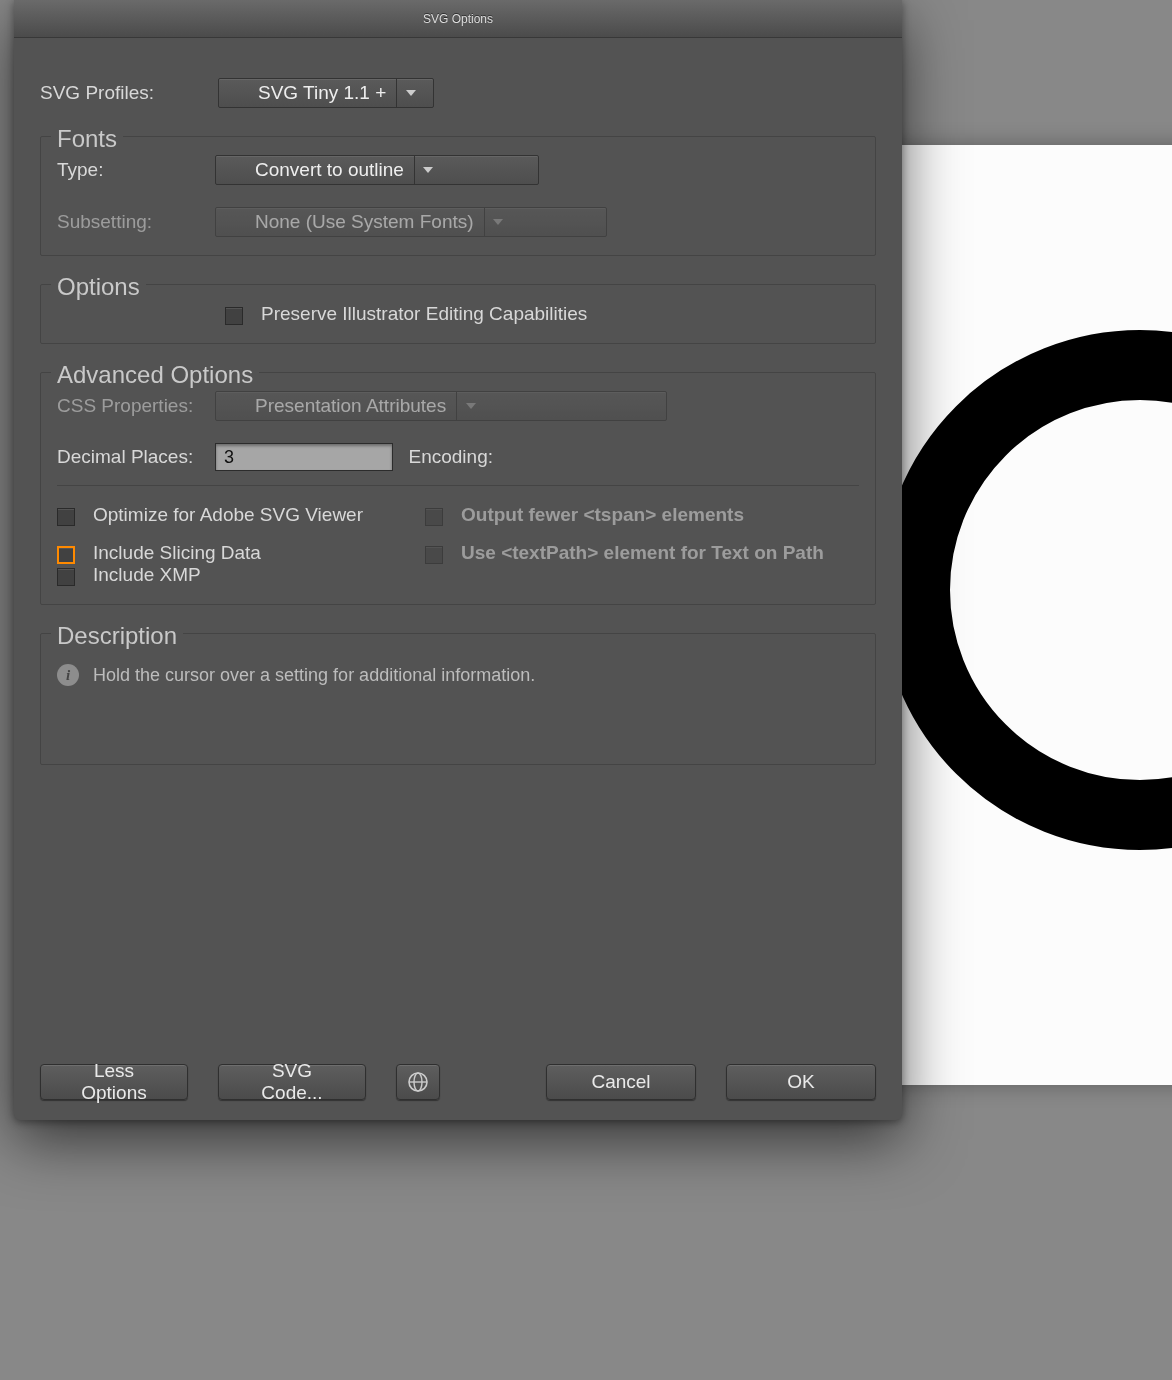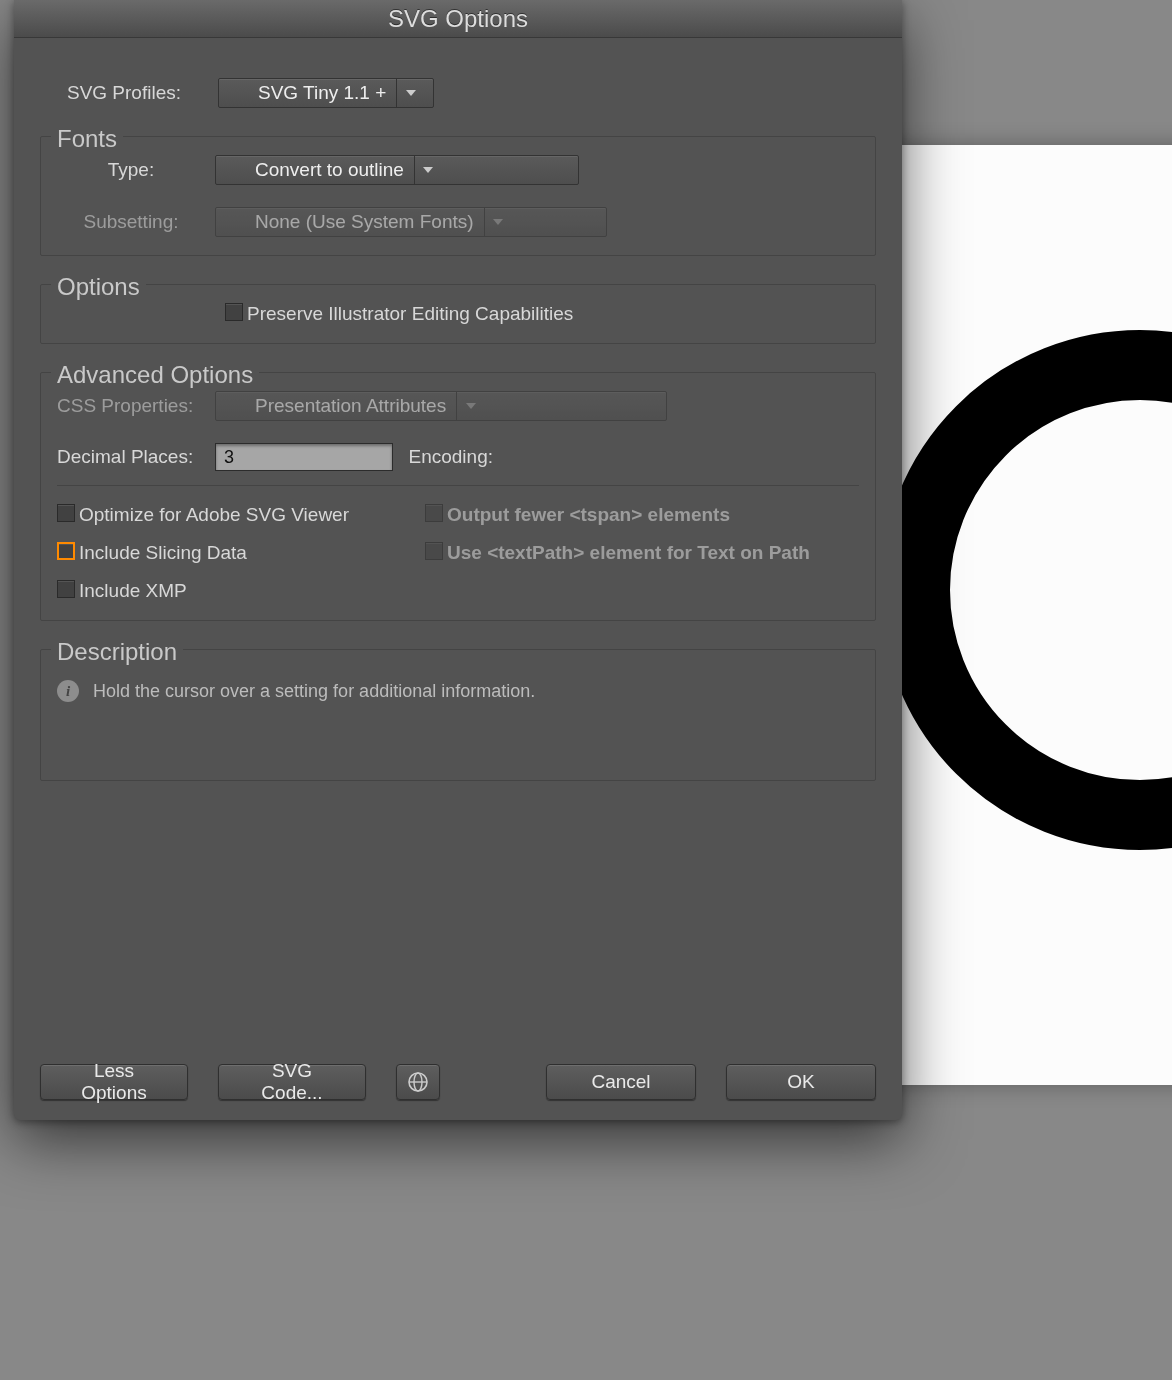--- a/index.html
+++ b/index.html
@@ -46,35 +46,35 @@
   flex-direction: column;
 }
 
 .titlebar {
   height: 38px;
   background: linear-gradient(#6a6a6a, #4b4b4b);
   border-bottom: 1px solid #383838;
   color: #ddd;
   text-align: center;
   line-height: 38px;
-  font-size: 24px;
+  font-size: 12px;
   text-shadow: 0 -1px 0 rgba(0,0,0,.5);
 }
 
 .body {
   flex: 1;
   padding: 22px 26px 20px;
   color: #d8d8d8;
   display: flex;
   flex-direction: column;
 }
 
 
 .row { display: flex; align-items: center; }
-.label-right { text-align: center; }
+.label-right { text-align: left; }
 
 .profile-row { margin: 18px 0 28px; }
 .profile-row .lbl { width: 178px; padding-right: 10px; }
 
 
 .group {
   border: 1px solid #444;
   border-radius: 2px;
   padding: 18px 16px 18px;
   margin-bottom: 28px;
@@ -121,21 +121,21 @@
   border: 1px solid #2a2a2a;
   box-shadow: inset 0 1px 0 rgba(255,255,255,.1);
   display: flex; align-items: center; justify-content: center;
 }
 .radio.checked .dot::after {
   content: ""; width: 8px; height: 8px; border-radius: 50%;
   background: #e6e6e6;
 }
 
 
-.check { display: inline-flex; align-items: flex-start; gap: 4px; cursor: pointer; }
+.check { display: inline-flex; align-items: flex-end; gap: 18px; cursor: pointer; }
 .check .box {
   width: 18px; height: 18px;
   background: #414141;
   border: 1px solid #2a2a2a;
   box-shadow: inset 0 1px 0 rgba(255,255,255,.1);
 }
 .check.highlight .box { border: 2px solid #ff8a00; }
 .check.disabled { opacity: .55; cursor: default; font-weight: bold; }
 .label.disabled { opacity: .55; }
 
@@ -207,21 +207,21 @@
             </svg>
         </span>
       </div>
     </div>
 
     <div class="group">
       <legend>Fonts</legend>
 
       <div class="row" style="margin-bottom:22px">
         <div class="label-right" style="width:158px; padding-right:10px">Type:</div>
-        <div class="select" style="width:364px">
+        <div class="select" style="width:324px">
           <span class="txt">Convert to outline</span>
           <span class="arrow">
             <svg viewBox="0 0 10 6">
                 <path d="M0 0 L5 6 L10 0 Z" fill="#ccc"></path>
               </svg>
           </span>
         </div>
       </div>
 
       <div class="row">
@@ -277,21 +277,21 @@
         <label class="check" style="width:368px">
           <span class="box"></span>
           <span>Optimize for Adobe SVG Viewer</span>
         </label>
         <label class="check disabled">
           <span class="box"></span>
           <span>Output fewer &lt;tspan&gt; elements</span>
         </label>
       </div>
 
-      <div class="row" style="margin-bottom:16px">
+      <div class="row" style="">
         <label class="check highlight" style="width:368px">
           <span class="box"></span>
           <span>Include Slicing Data</span>
         </label>
         <label class="check disabled">
           <span class="box"></span>
           <span>Use &lt;textPath&gt; element for Text on Path</span>
         </label>
       </div>
 

